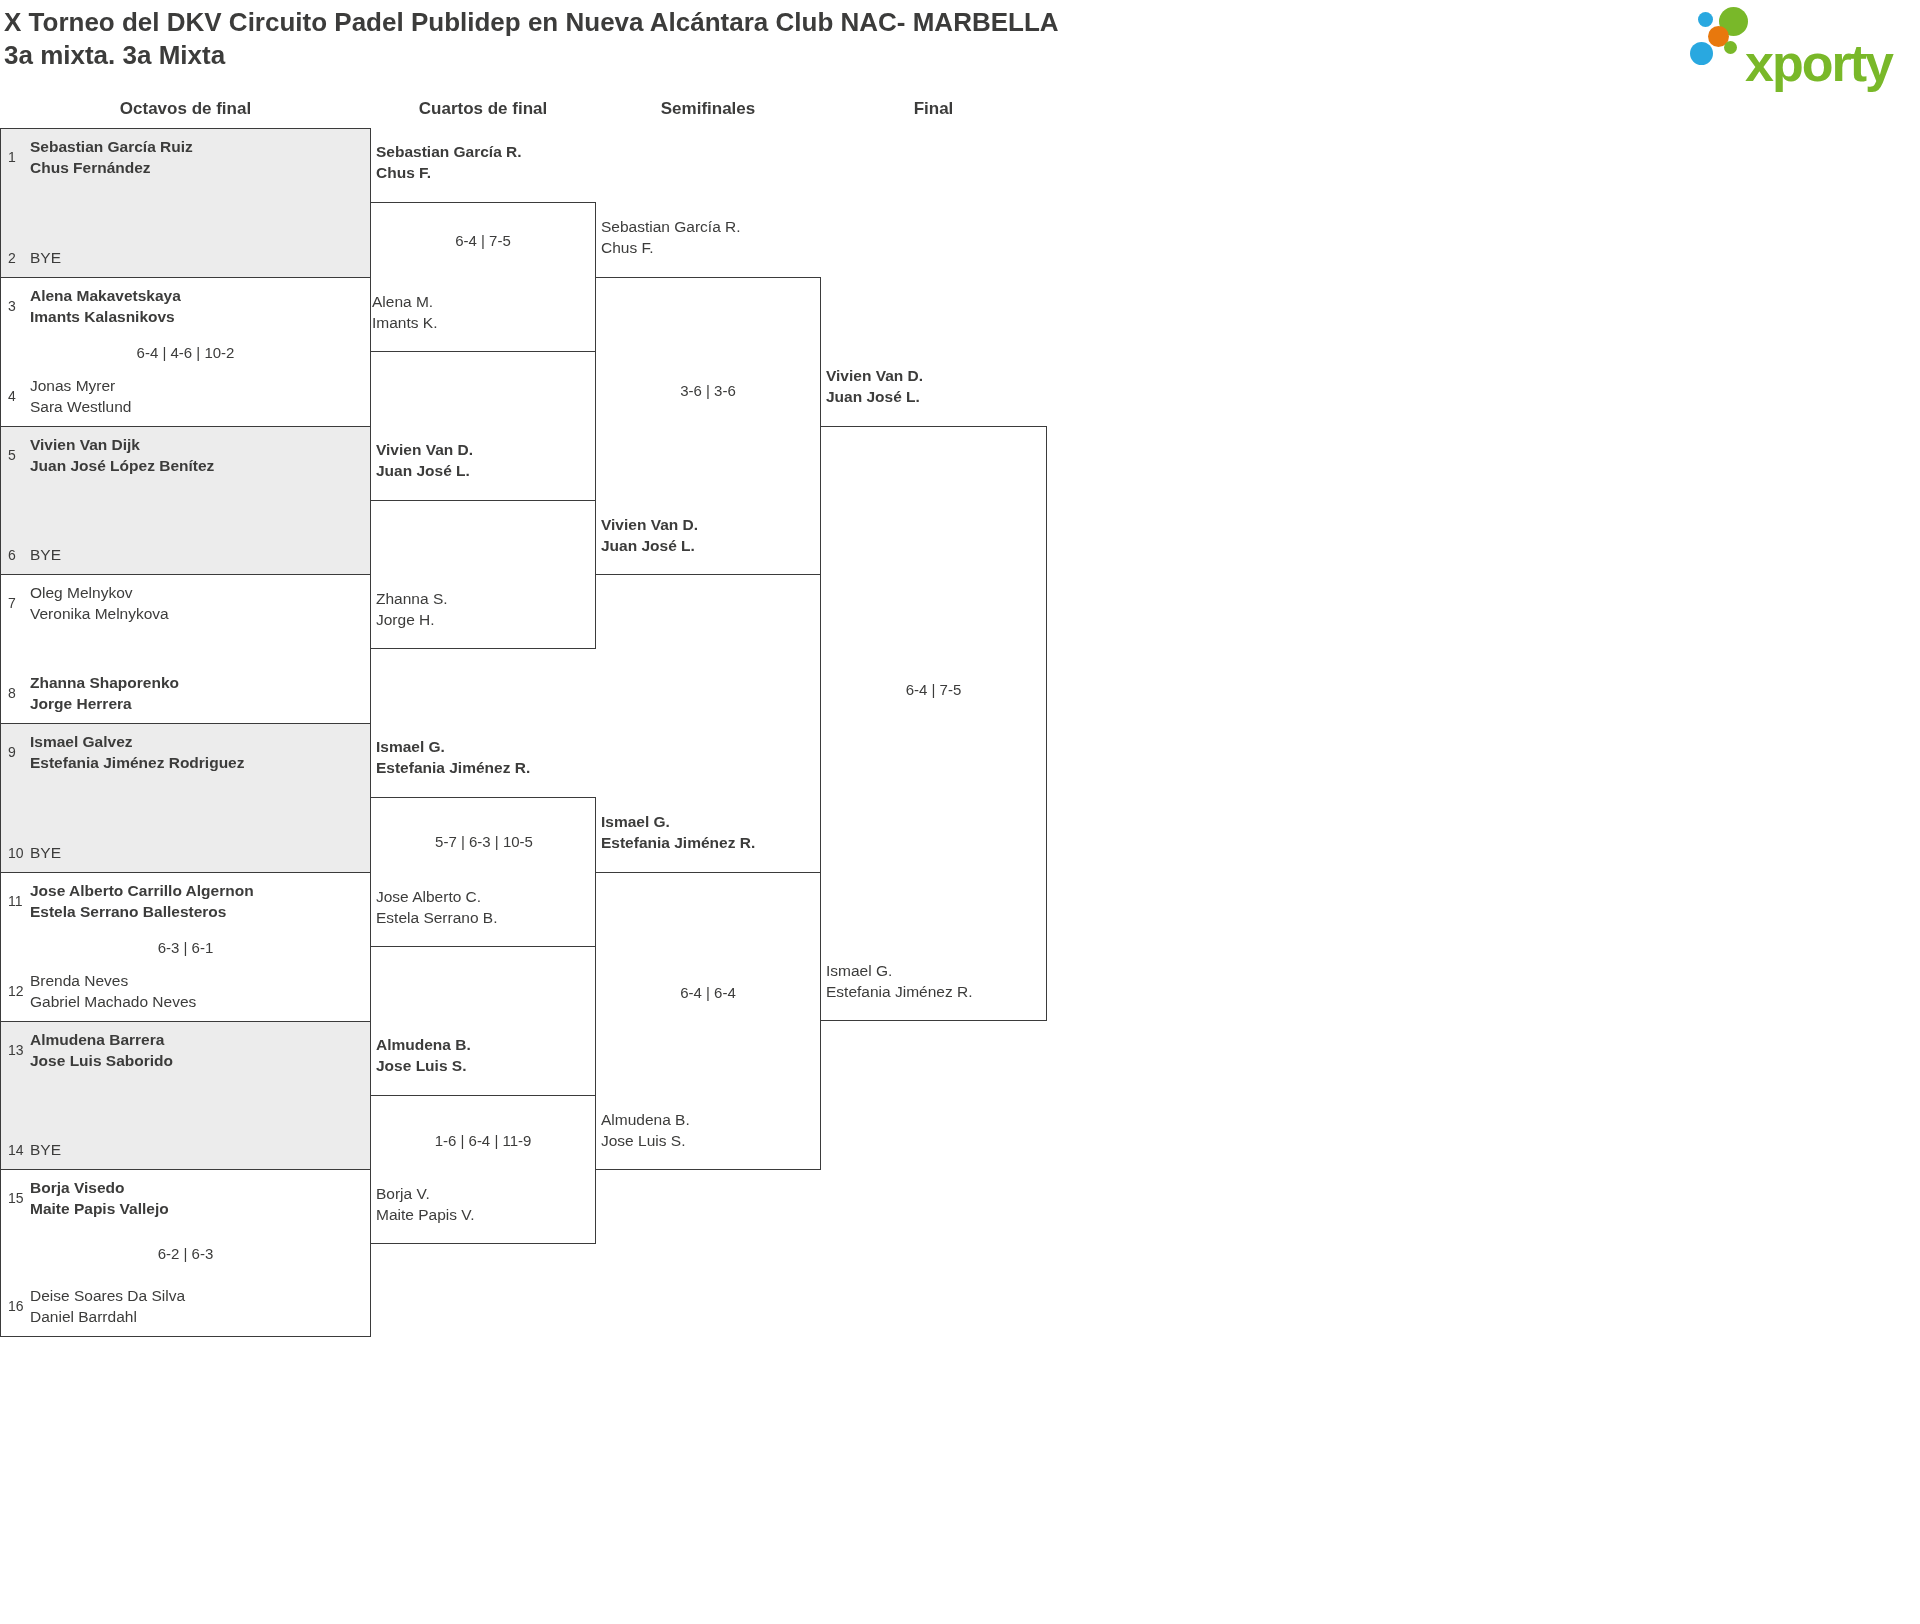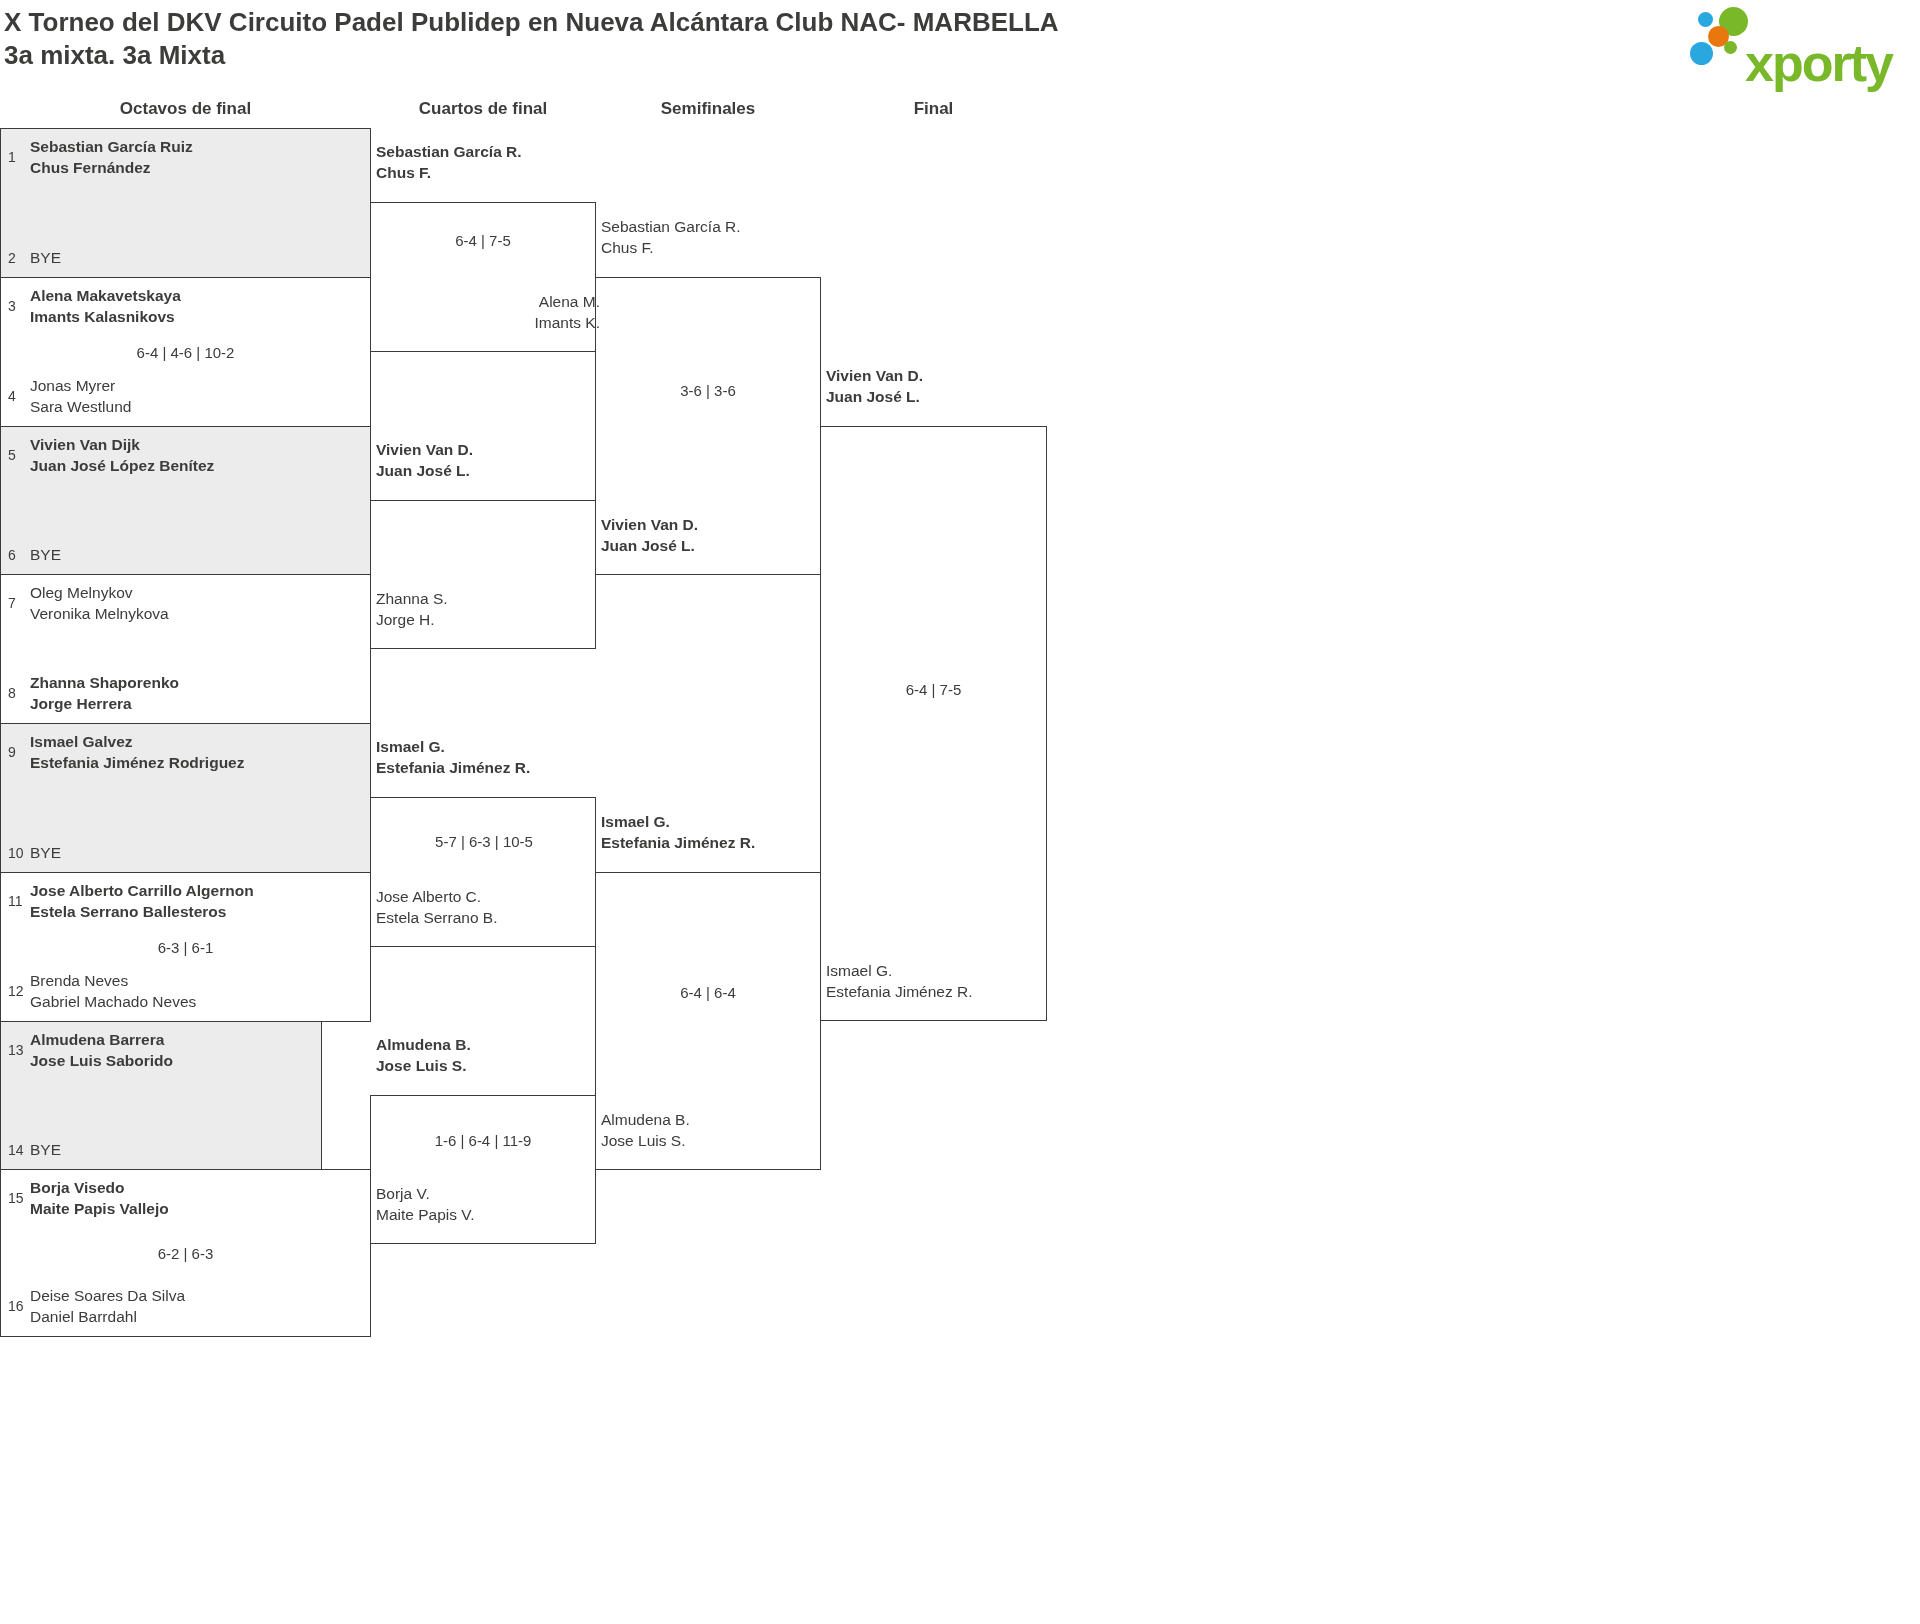--- a/index.html
+++ b/index.html
@@ -151,21 +151,21 @@
   <div class="score-c">6-3 | 6-1</div>
   <div class="slot bot">
     <span class="seed">12</span>
     <div class="names">
       <span>Brenda Neves</span>
         <span>Gabriel Machado Neves</span>
     </div>
   </div>
 </div>
 
-<div class="box bye" style="left:0;top:1021px;width:322px;height:149px;text-decoration:underline;">
+<div class="box bye" style="left:0;top:1021px;width:371px;height:149px;text-decoration:underline;">
   <div class="slot">
     <span class="seed">13</span>
     <div class="names winner">
       <span>Almudena Barrera</span>
         <span>Jose Luis Saborido</span>
     </div>
   </div>
   <div class="score-c"></div>
   <div class="slot bot">
     <span class="seed">14</span>
@@ -195,21 +195,21 @@
 
 <div class="box open" style="left:370px;top:202px;width:226px;height:150px;"></div>
 <div class="box open" style="left:370px;top:500px;width:226px;height:149px;"></div>
 <div class="box open" style="left:370px;top:797px;width:226px;height:150px;"></div>
 <div class="box open" style="left:370px;top:1095px;width:226px;height:149px;"></div>
 
 <div class="abs lbl winner" style="left:376px;top:141px;">
   <span>Sebastian García R.</span>
     <span>Chus F.</span>
   </div>
-<div class="abs lbl" style="left:388px;top:291px;text-align:right;">
+<div class="abs lbl" style="left:372px;top:291px;">
   <span>Alena M.</span>
     <span>Imants K.</span>
   </div>
 <div class="abs lbl winner" style="left:376px;top:439px;">
   <span>Vivien Van D.</span>
     <span>Juan José L.</span>
   </div>
 <div class="abs lbl" style="left:376px;top:588px;">
   <span>Zhanna S.</span>
     <span>Jorge H.</span>

